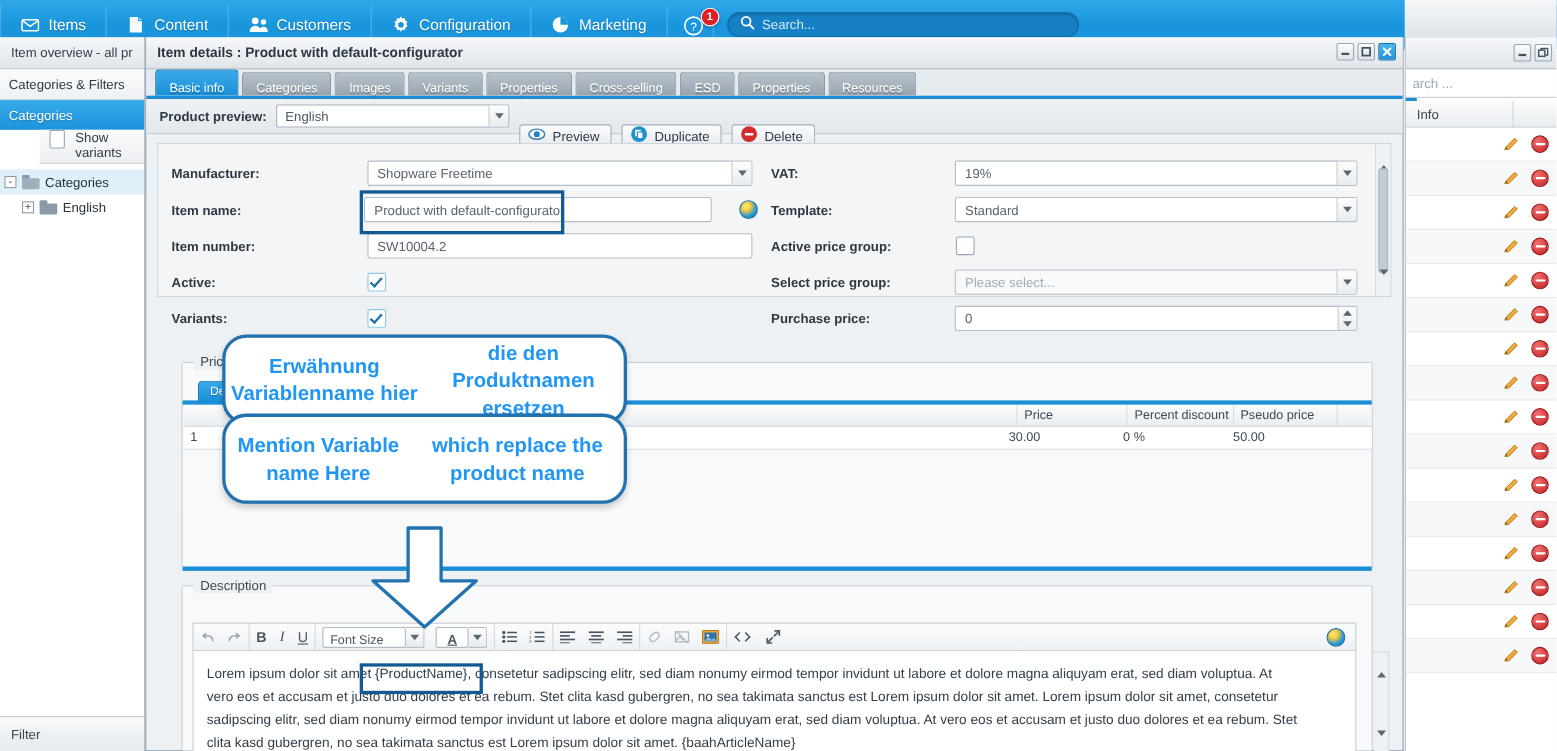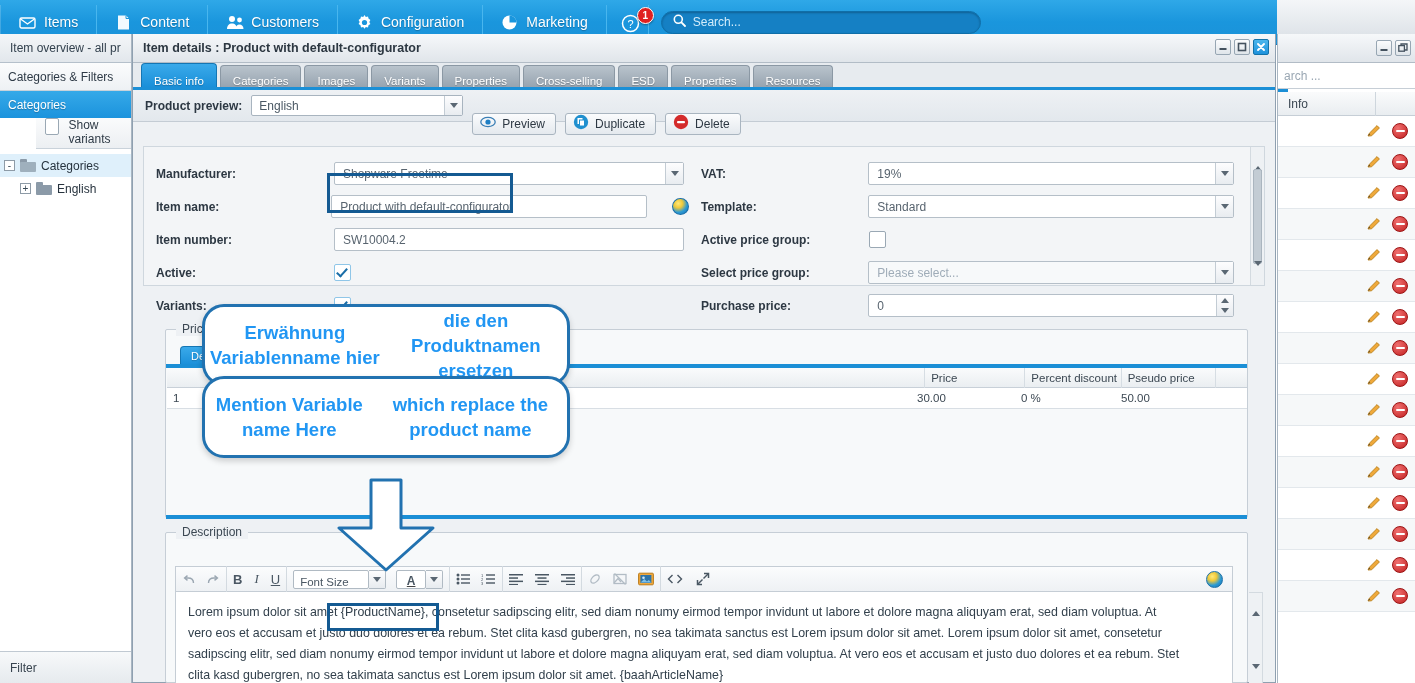--- a/index.html
+++ b/index.html
@@ -148,21 +148,21 @@
   }
   .caret-d { width:0;height:0;border-left:4px solid transparent;border-right:4px solid transparent;border-top:5px solid #5a6773; }
   .caret-u { width:0;height:0;border-left:4px solid transparent;border-right:4px solid transparent;border-bottom:5px solid #5a6773; }
   .tbtn {
     height:22px; padding:0 10px 0 7px; border:1px solid #a9b5c0; border-radius:3px;
     background: linear-gradient(to bottom,#fbfcfd,#e4e9ee);
     display:flex; align-items:center; gap:6px; font-size:12px; color:#2d3843; cursor:pointer;margin-top:36px;
   }
 
   
-  .formwrap { position:relative; margin:24px 10px 0 10px; height:140px;
+  .formwrap { position:relative; margin:8px 10px 0 10px; height:140px;
               background:#f3f5f7; border:1px solid #cfd7de; }
   .vscroll { position:absolute; right:0; top:0; width:14px; height:100%;
              background:#eef1f4; border-left:1px solid #d3dae0; }
   .vscroll .thumb { position:absolute; left:2px; top:22px; width:9px; height:95px;
                     background:#c3ccd4; border:1px solid #aab5bf; border-radius:2px; }
   .vscroll .uparrow { position:absolute; left:3px; top:5px; }
   .vscroll .dnarrow { position:absolute; left:3px; bottom:5px; }
 
   .grid2 { display:flex; padding:10px 0 0 0; }
   .col { width:545px; }

